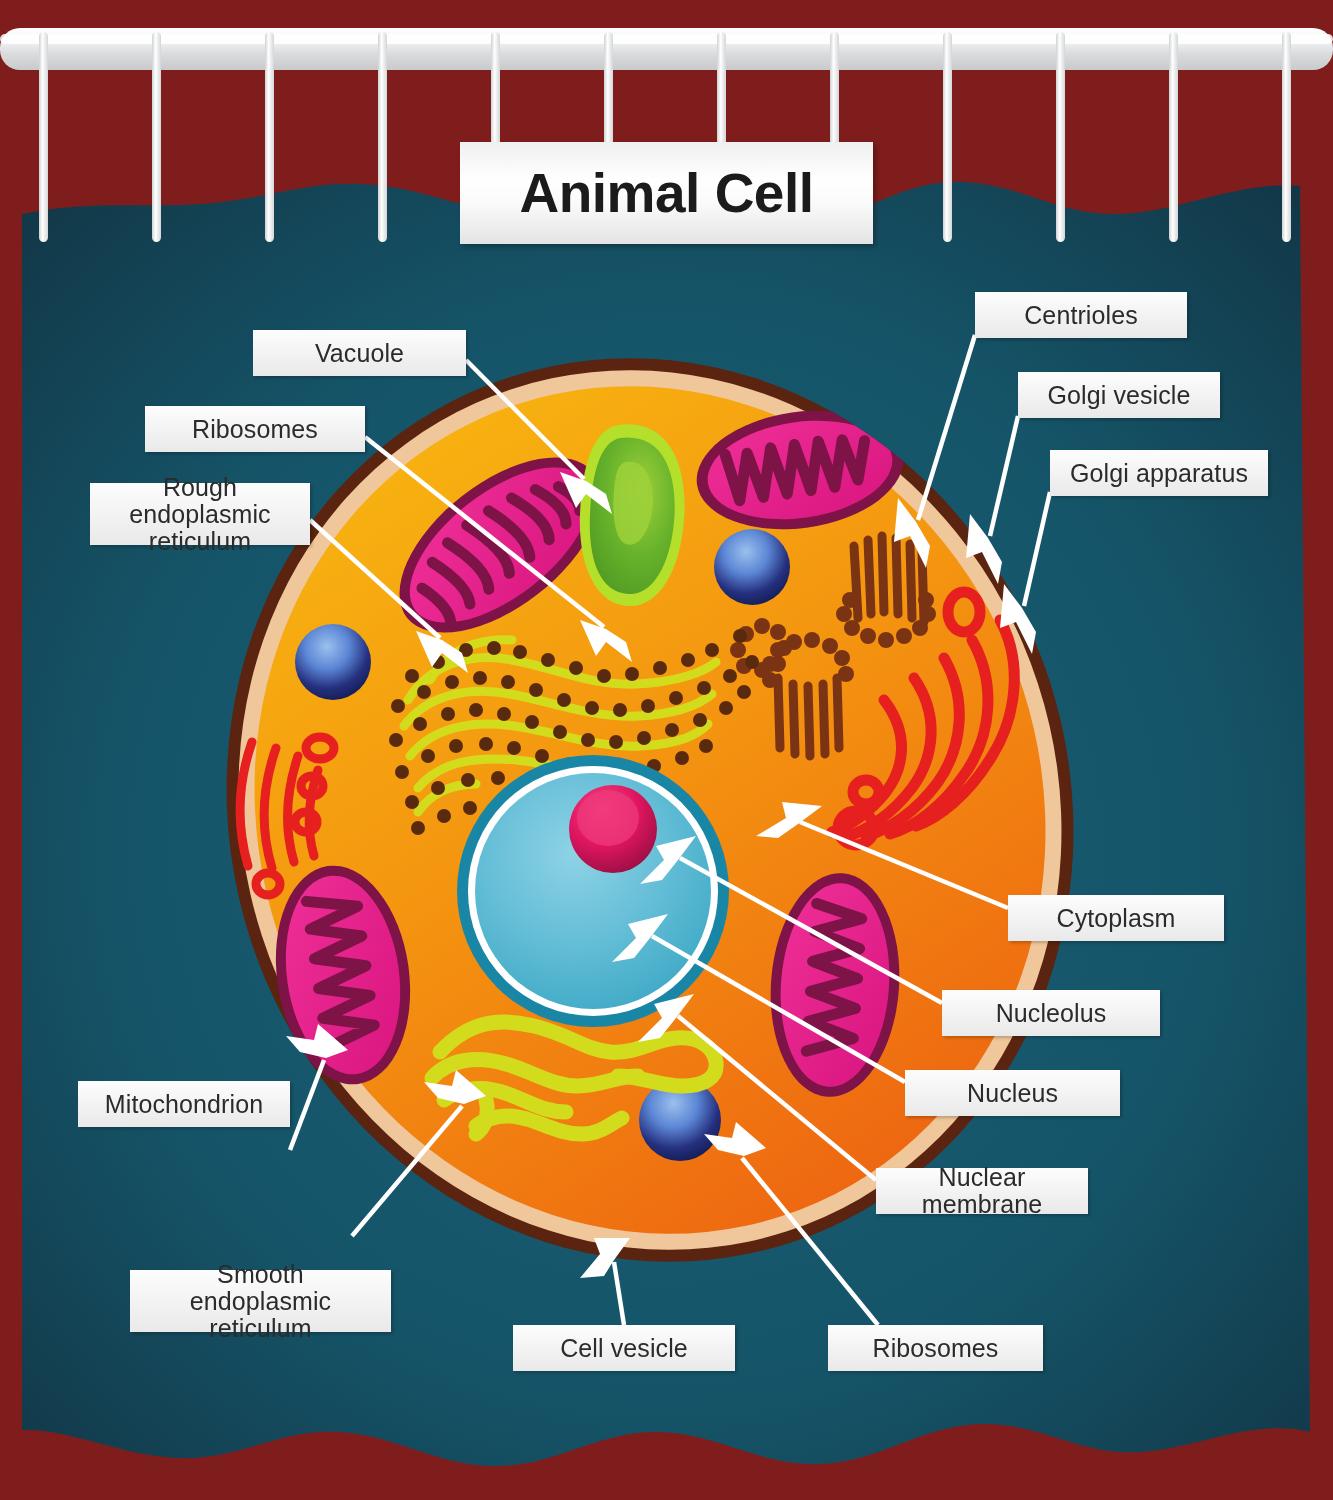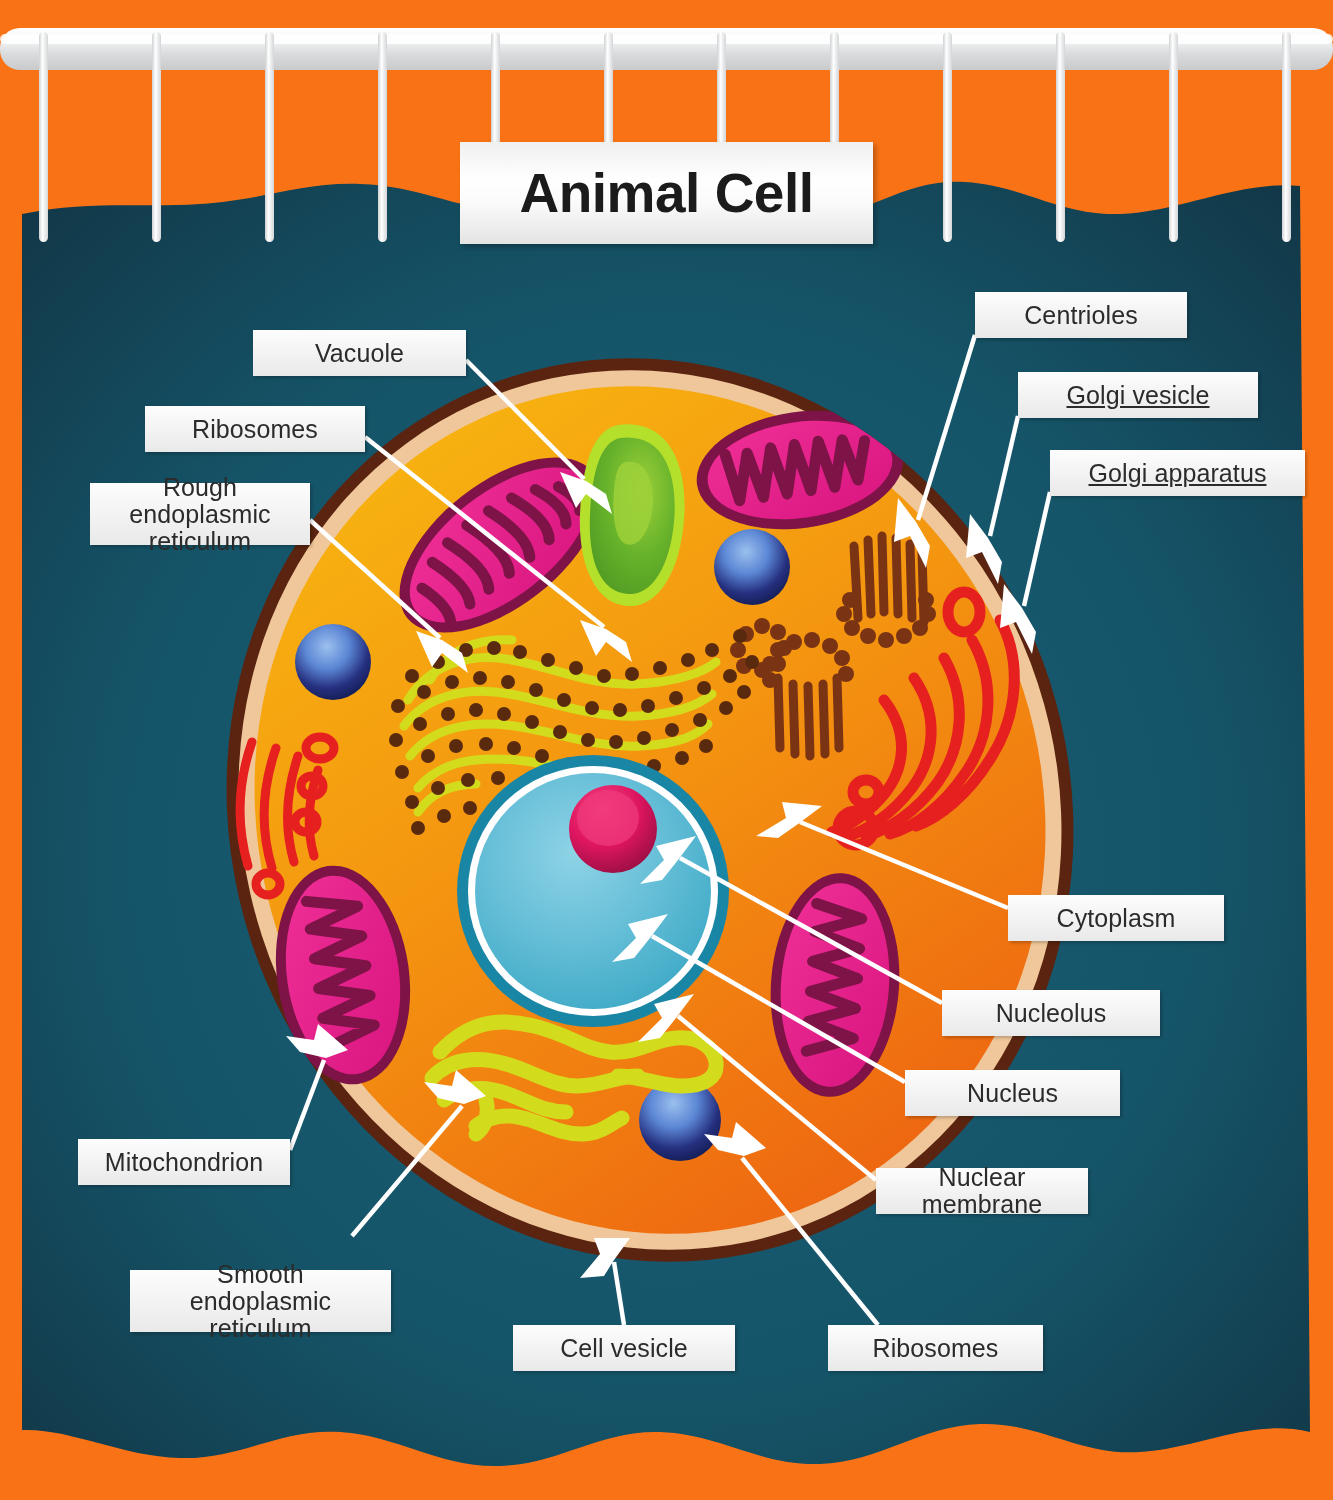--- a/index.html
+++ b/index.html
@@ -1,20 +1,20 @@
 <!DOCTYPE html>
 <html><head>
 <meta charset="utf-8">
 <style>
   html,body{margin:0;padding:0;background:#ffffff;}
   body{
     width:1333px;height:1500px;overflow:hidden;position:relative;
     font-family:"Liberation Sans", sans-serif;
   }
-  #stage{position:absolute;left:0;top:0;width:1333px;height:1500px;background:#f97316;}
+  #stage{position:absolute;left:0;top:0;width:1333px;height:1500px;background:#7f1d1d;}
   #svgroot{position:absolute;left:0;top:0;}
 
   
   .lbl{
     position:absolute;
     background:linear-gradient(180deg,#fdfdfd 0%,#f4f4f4 45%,#e9e9e9 100%);
     color:#2b2b2b;
     font-size:25px;
     line-height:1.08;
     text-align:center;
@@ -455,29 +455,29 @@
 
       <path d="M614,1260 L630,1238 L594,1238 L600,1254 L580,1278 L604,1276 Z"></path>
 
       <path d="M744,1156 L766,1148 L736,1122 L732,1138 L704,1134 L718,1150 Z"></path>
     </g>
   </svg>
 
   <div id="title-box">Animal Cell</div>
 
   <div class="lbl" style="left:975px;top:292px;width:212px;height:46px;">Centrioles</div>
-  <div class="lbl" style="left:1018px;top:372px;width:240px;height:46px;text-decoration:underline;">Golgi vesicle</div>
-  <div class="lbl" style="left:1050px;top:450px;width:255px;height:46px;text-decoration:underline;">Golgi apparatus</div>
+  <div class="lbl" style="left:1018px;top:372px;width:202px;height:46px;">Golgi vesicle</div>
+  <div class="lbl" style="left:1050px;top:450px;width:218px;height:46px;">Golgi apparatus</div>
   <div class="lbl" style="left:145px;top:406px;width:220px;height:46px;">Ribosomes</div>
   <div class="lbl" style="left:253px;top:330px;width:213px;height:46px;">Vacuole</div>
   <div class="lbl" style="left:90px;top:483px;width:220px;height:62px;text-align:center;">Rough endoplasmic
 reticulum</div>
   <div class="lbl" style="left:1008px;top:895px;width:216px;height:46px;">Cytoplasm</div>
   <div class="lbl" style="left:942px;top:990px;width:218px;height:46px;">Nucleolus</div>
   <div class="lbl" style="left:905px;top:1070px;width:215px;height:46px;">Nucleus</div>
   <div class="lbl" style="left:876px;top:1168px;width:212px;height:46px;">Nuclear membrane</div>
-  <div class="lbl" style="left:78px;top:1139px;width:212px;height:46px;">Mitochondrion</div>
+  <div class="lbl" style="left:78px;top:1081px;width:212px;height:46px;">Mitochondrion</div>
   <div class="lbl" style="left:130px;top:1225px;width:261px;height:62px;margin-top:45px;">Smooth endoplasmic
 reticulum</div>
   <div class="lbl" style="left:513px;top:1325px;width:222px;height:46px;">Cell vesicle</div>
   <div class="lbl" style="left:828px;top:1325px;width:215px;height:46px;">Ribosomes</div>
 
 </div>
 
 </body></html>

